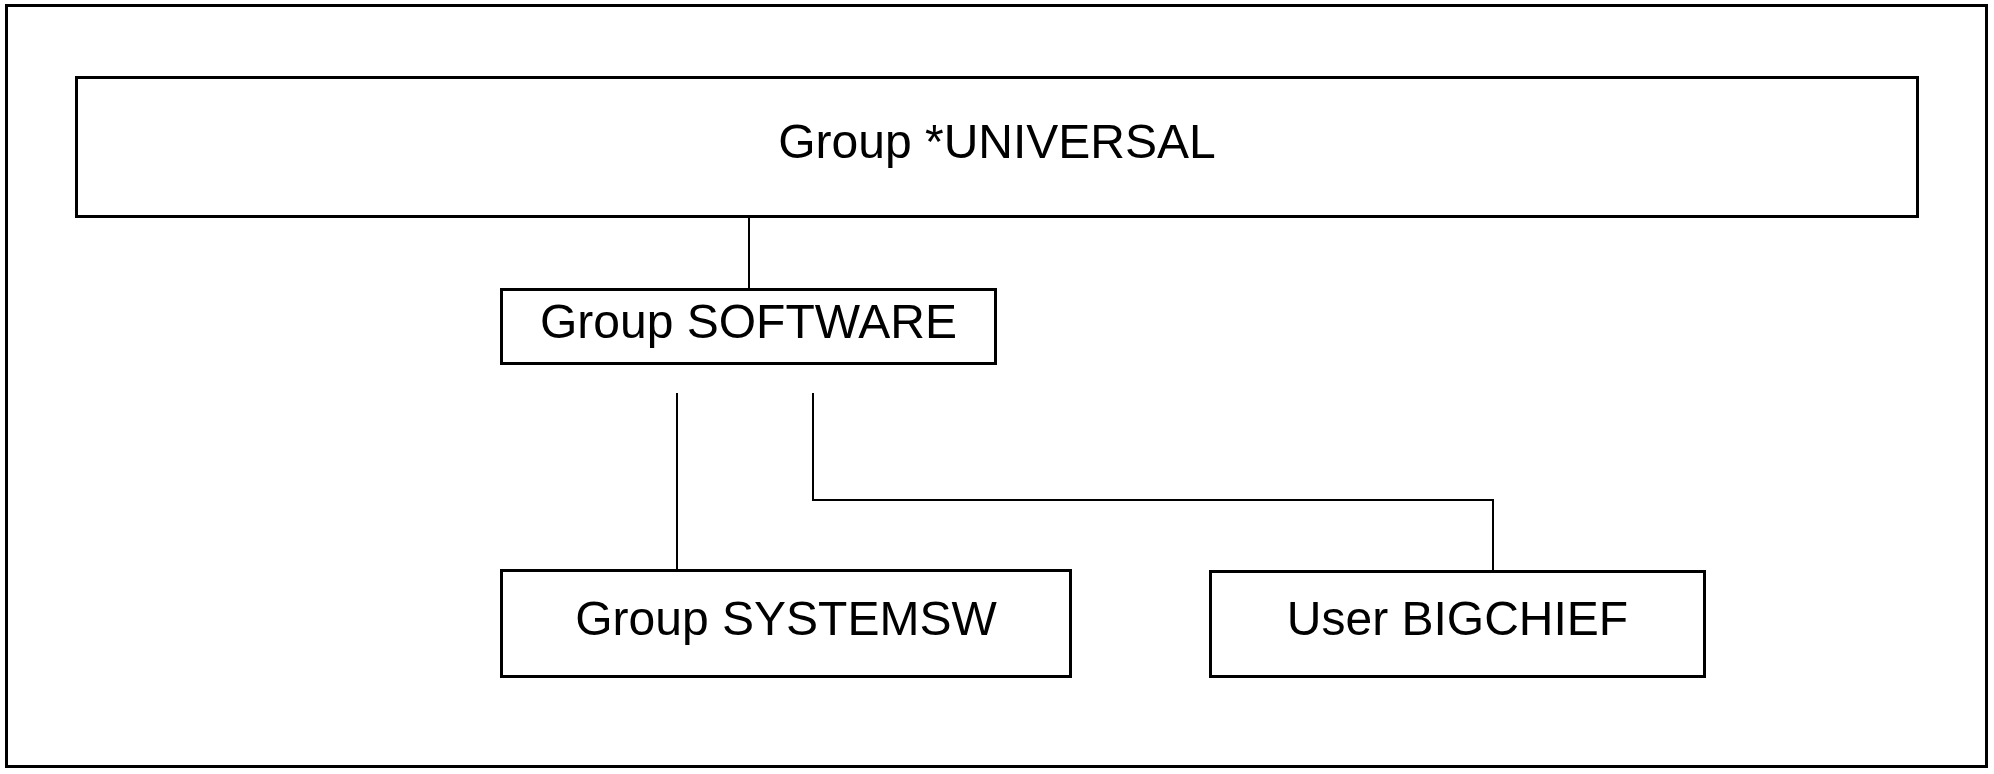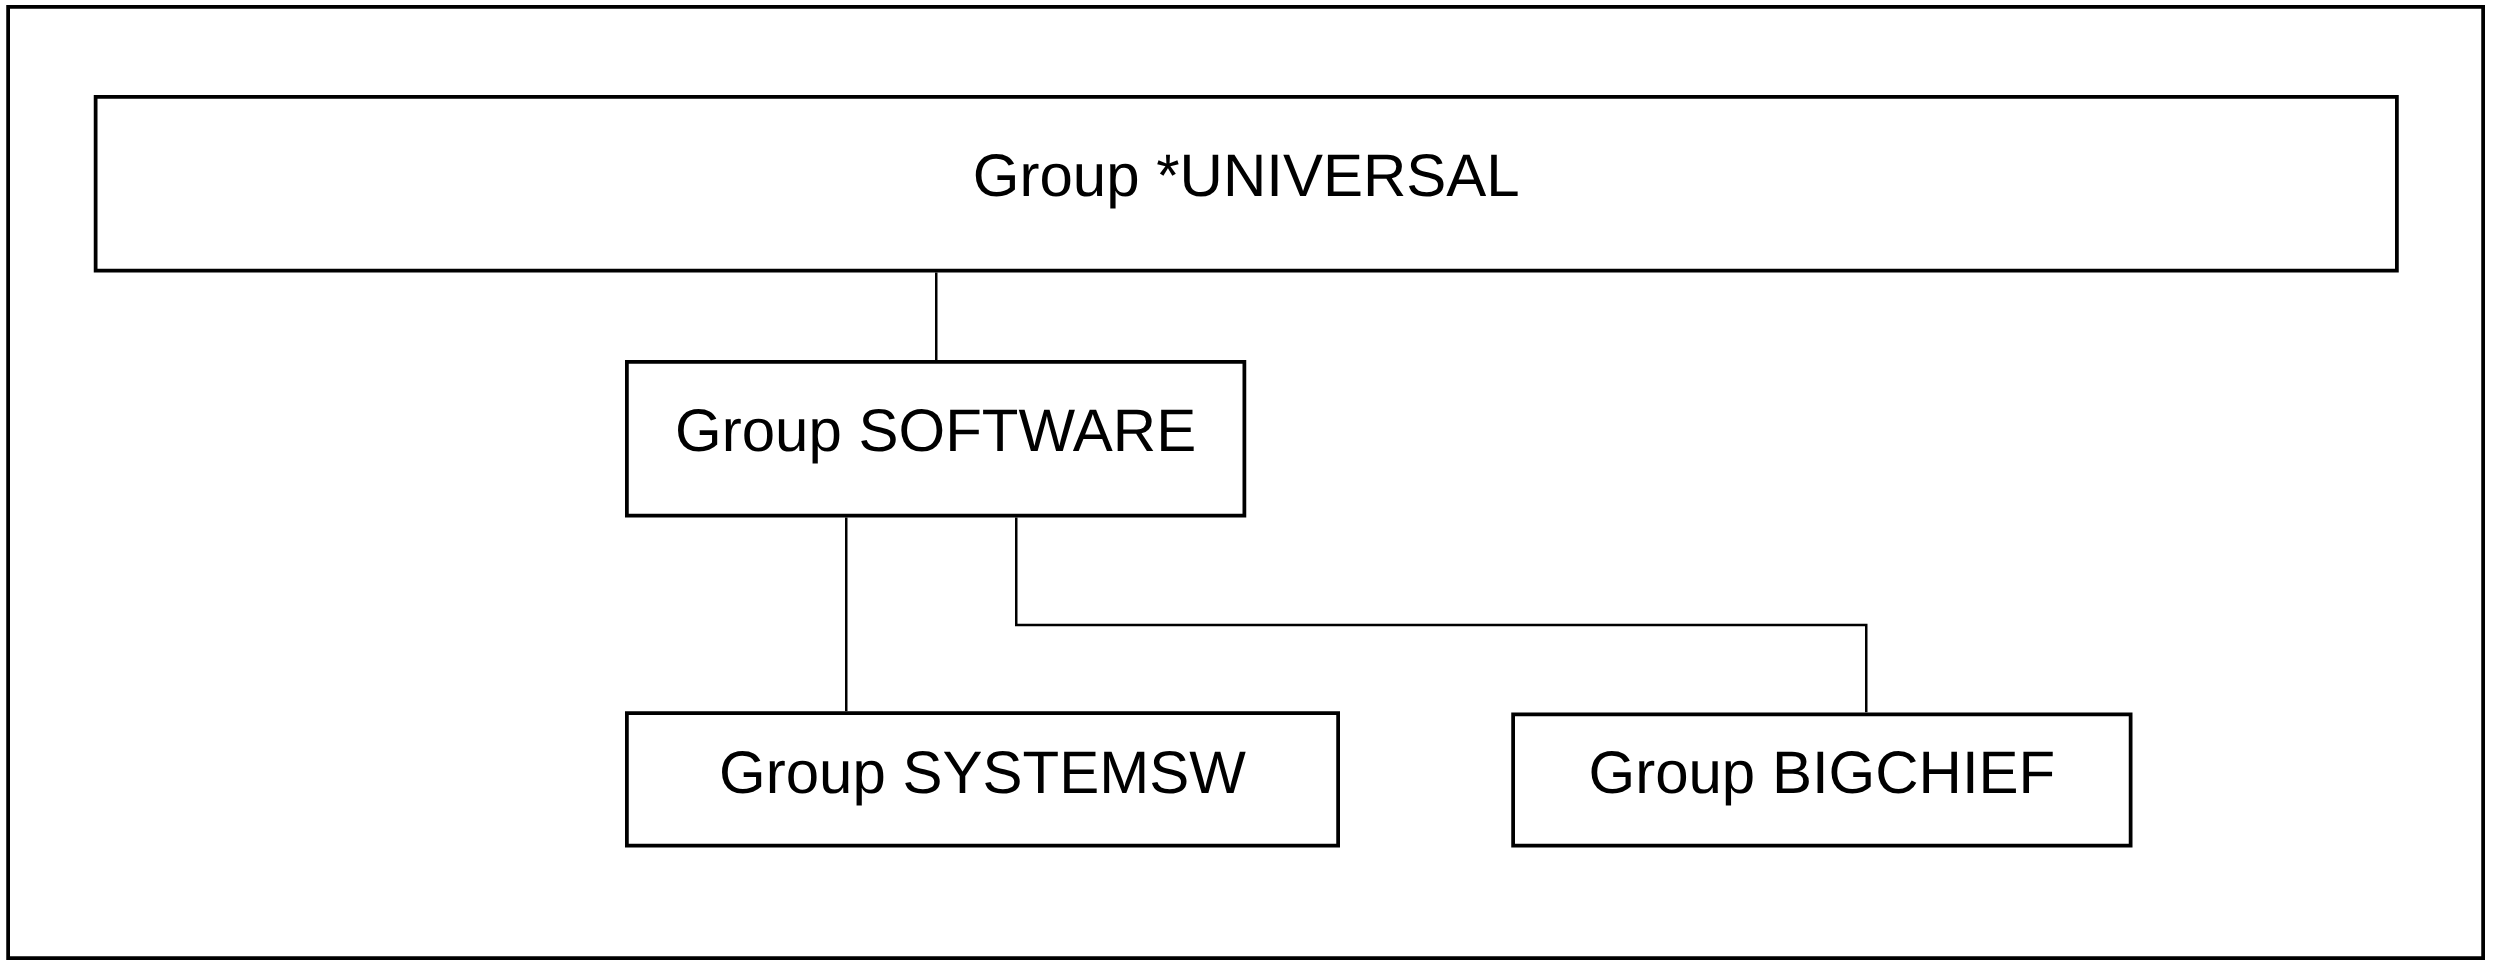--- a/index.html
+++ b/index.html
@@ -48,21 +48,21 @@
     justify-content: center;
     font-size: 48px;
     line-height: 1.15;
     white-space: nowrap;
   }
   .node .lbl {
     position: relative;
     top: -5px;
   }
   .node-universal { left: 75px;   top: 76px;  width: 1844px; height: 142px; }
-  .node-software  { left: 500px;  top: 288px; width: 497px;  height: 126px; }
+  .node-software  { left: 500px;  top: 288px; width: 497px;  height: 77px; }
   .node-systemsw  { left: 500px;  top: 569px; width: 572px;  height: 109px; }
   .node-bigchief  { left: 1209px; top: 570px; width: 497px;  height: 108px; }
 </style>
 </head>
 <body>
 
 <div class="stage">
 
   <div class="frame"></div>
 
@@ -78,16 +78,16 @@
 
   <div class="node node-software">
     <span class="lbl">Group SOFTWARE</span>
   </div>
 
   <div class="node node-systemsw">
     <span class="lbl">Group SYSTEMSW</span>
   </div>
 
   <div class="node node-bigchief">
-    <span class="lbl">Group BIGCHIEF</span>
+    <span class="lbl">User BIGCHIEF</span>
   </div>
 
 </div>
 
 </body></html>

